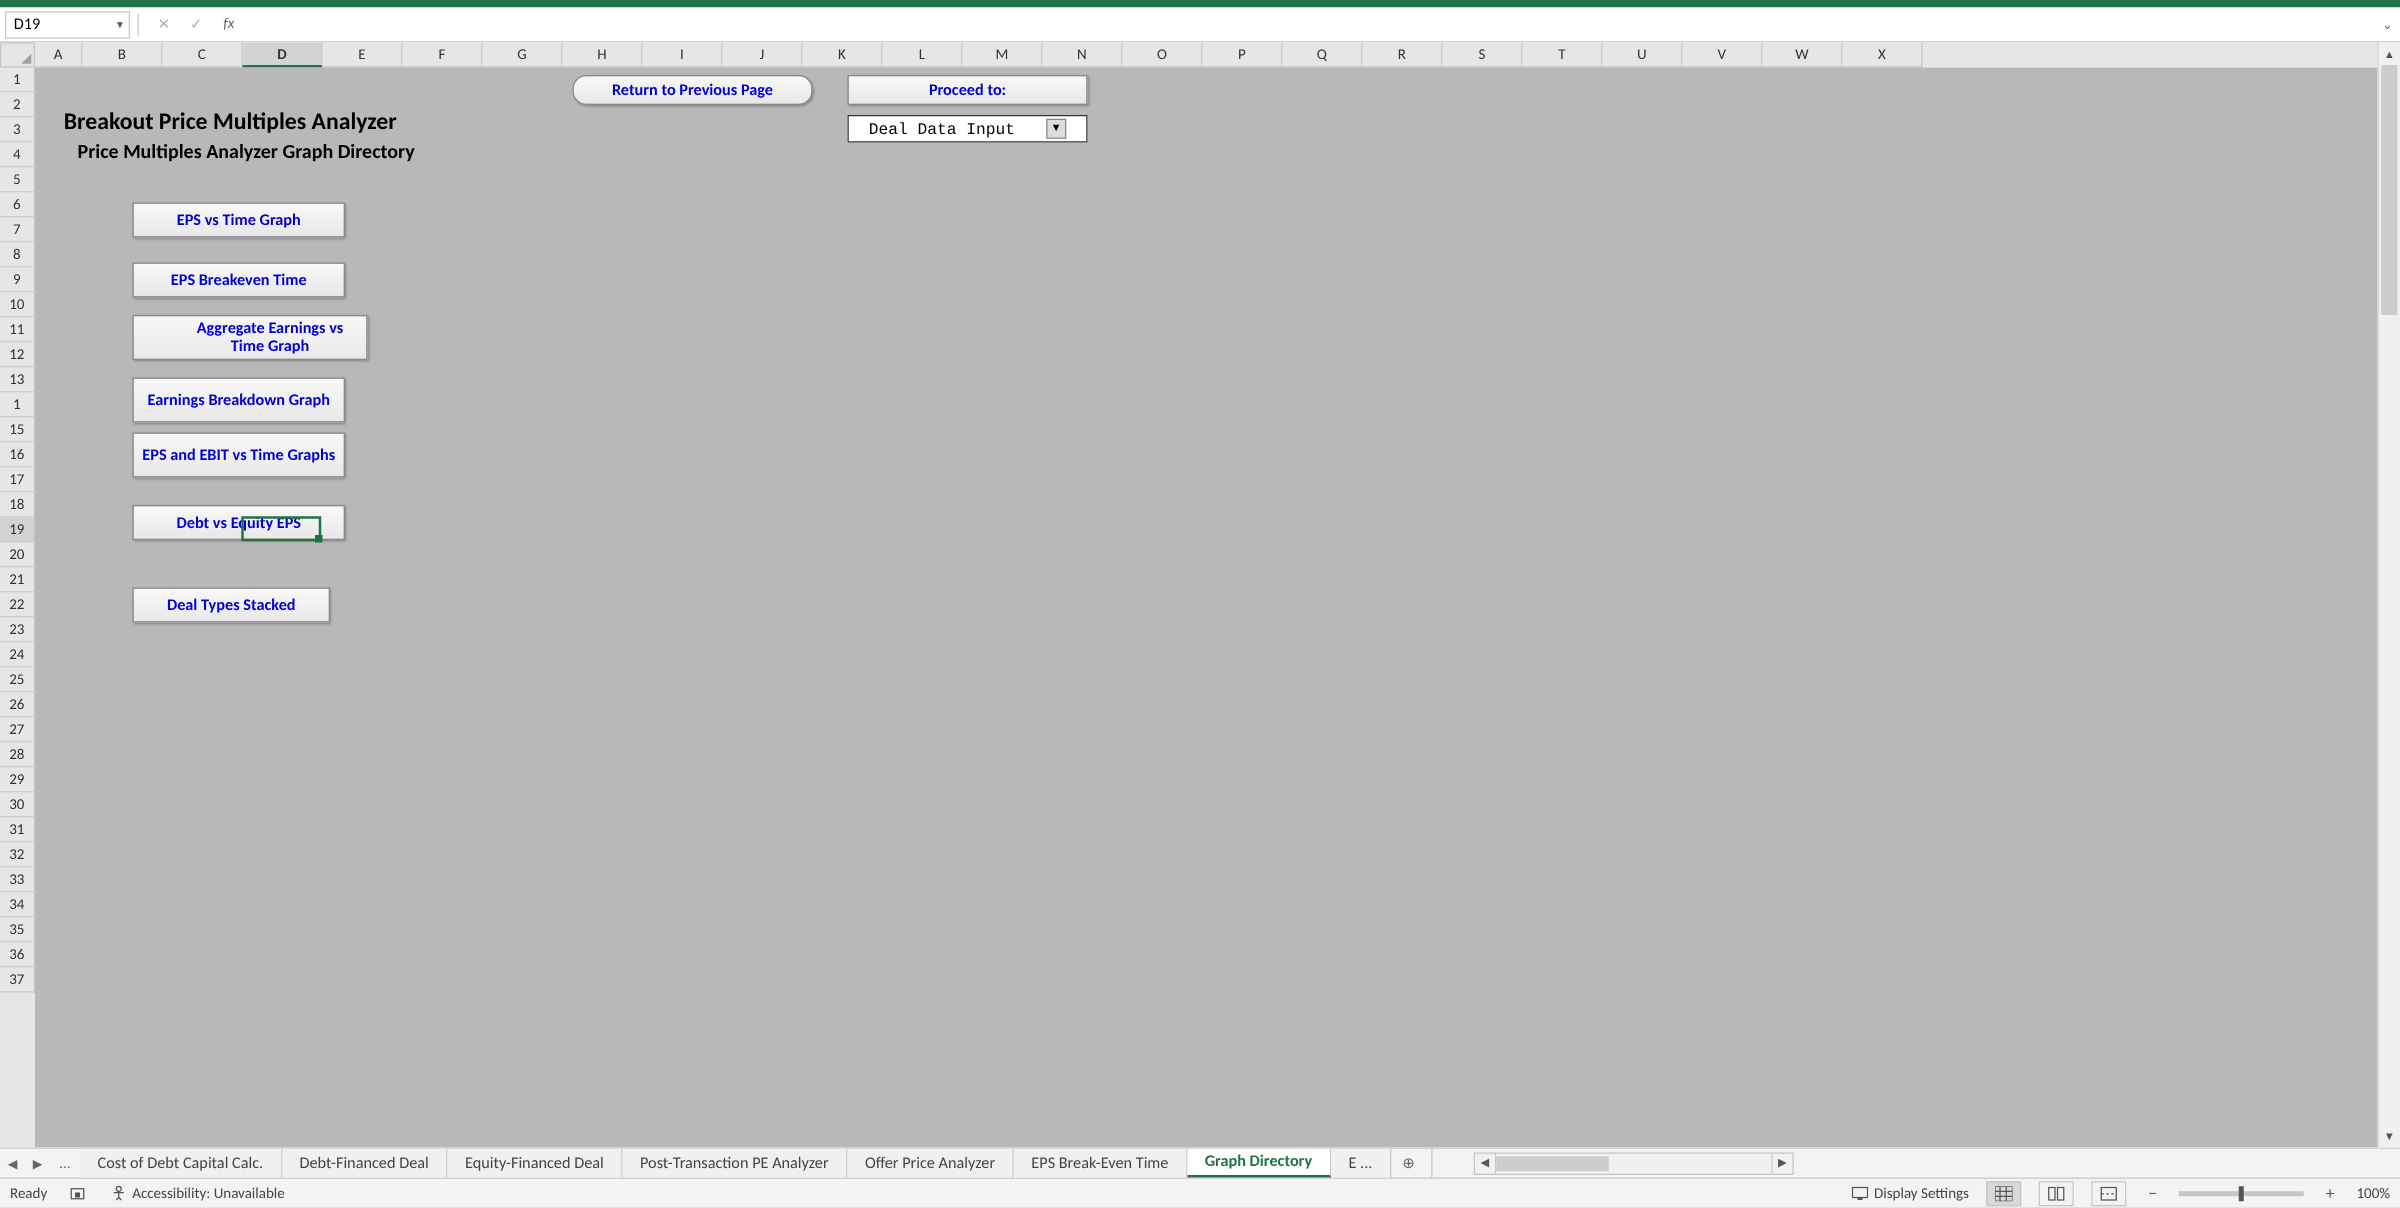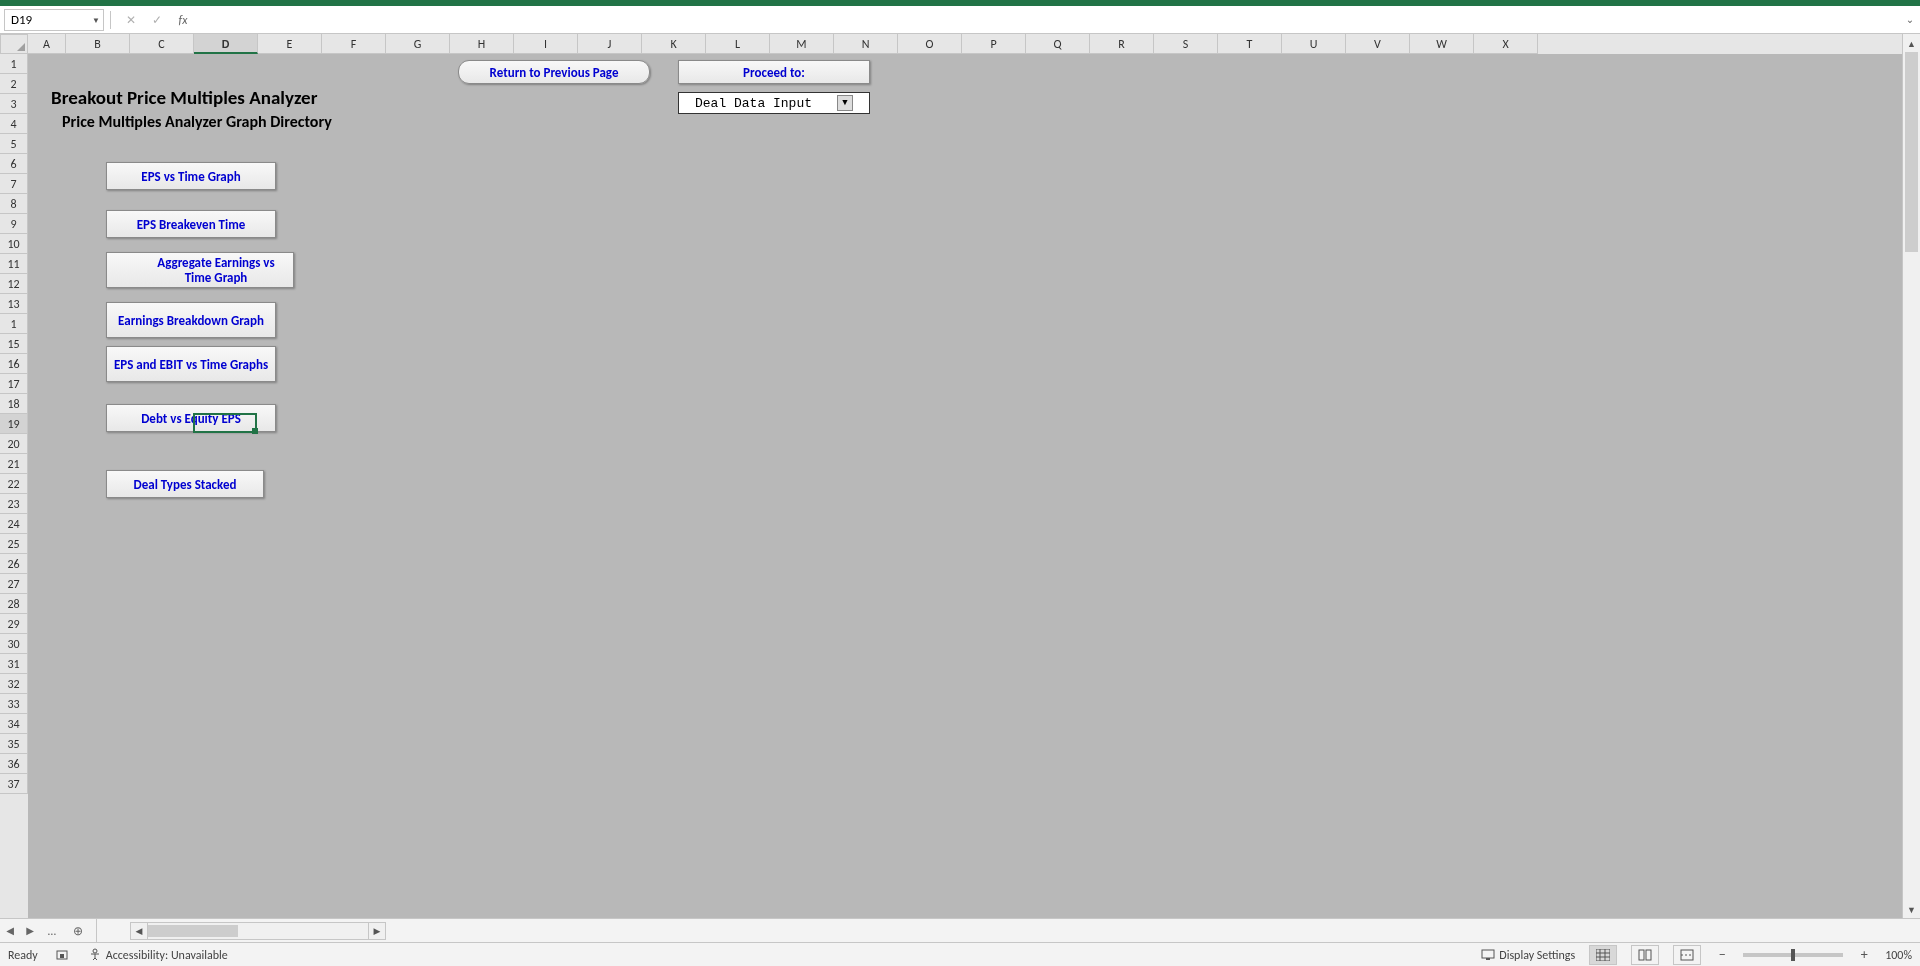--- a/index.html
+++ b/index.html
@@ -541,20 +541,30 @@
       <div class="v-scroll-thumb"></div>
     </div>
     <div class="v-scroll-btn">▼</div>
   </div>
 </div>
 
 <div class="tab-strip">
   <div class="tab-nav-btn">◀</div>
   <div class="tab-nav-btn">▶</div>
   <div class="tab-ellipsis">…</div>
+  <div id="tabs-container" style="display:flex;">
+      <div class="tab">Cost of Debt Capital Calc.</div>
+      <div class="tab">Debt-Financed Deal</div>
+      <div class="tab">Equity-Financed Deal</div>
+      <div class="tab">Post-Transaction PE Analyzer</div>
+      <div class="tab">Offer Price Analyzer</div>
+      <div class="tab">EPS Break-Even Time</div>
+      <div class="tab active">Graph Directory</div>
+      <div class="tab">E ...</div>
+    </div>
   <div class="tab-add">⊕</div>
   <div style="width:14px;border-left:1px solid #c6c6c6;margin-left:4px;"></div>
   <div class="h-scroll">
     <div class="h-scroll-btn">◀</div>
     <div class="h-scroll-track">
       <div class="h-scroll-thumb"></div>
     </div>
     <div class="h-scroll-btn">▶</div>
   </div>
 </div>

